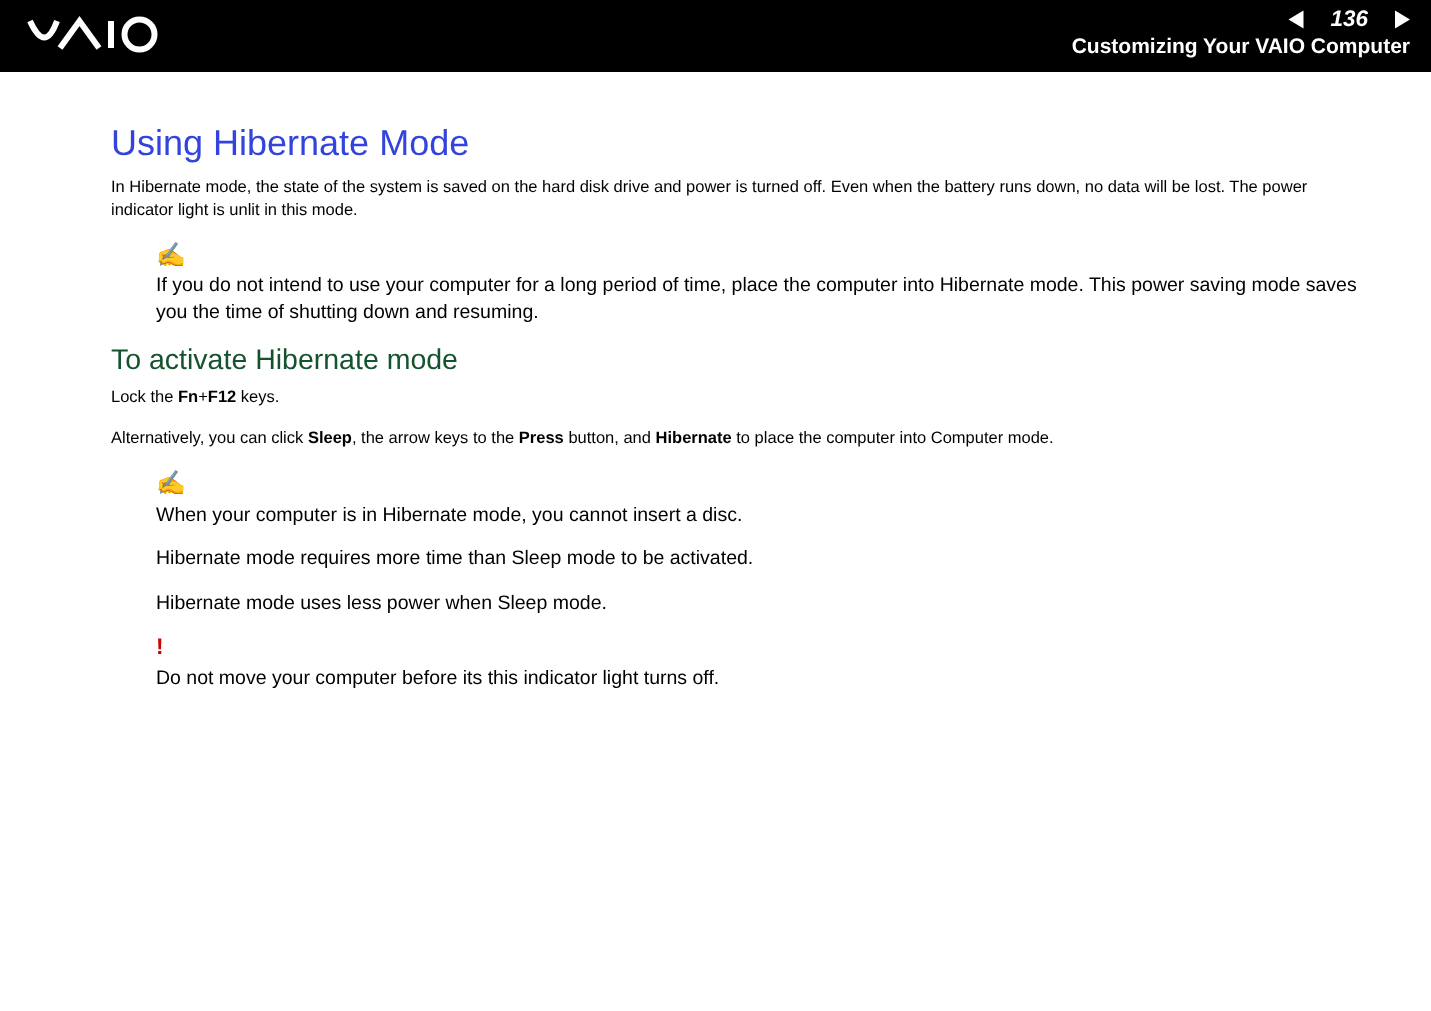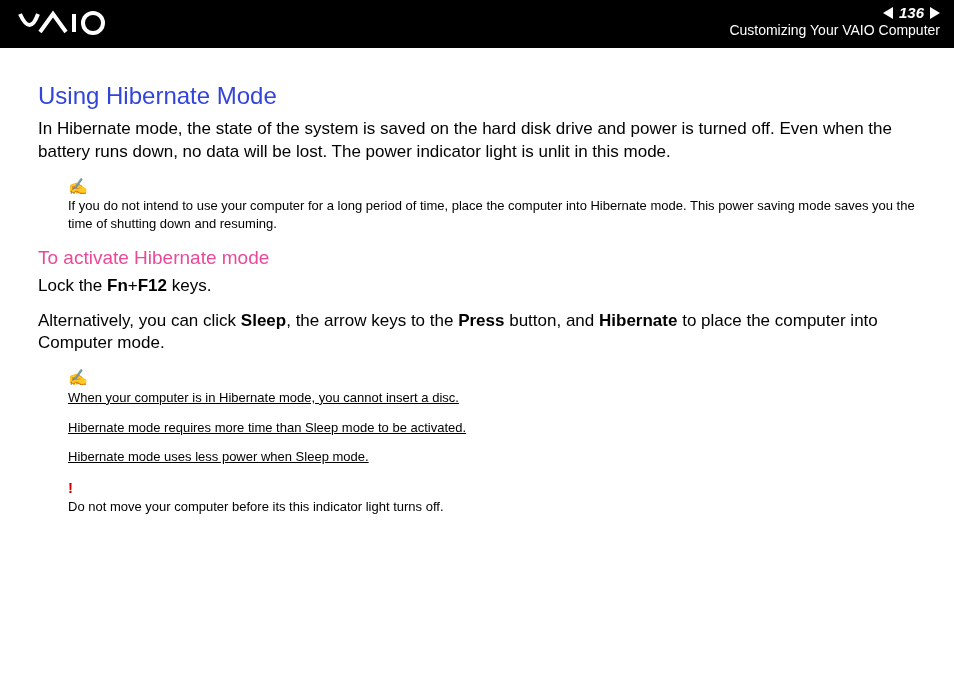--- a/index.html
+++ b/index.html
@@ -25,41 +25,42 @@
   .header-right {
     position: absolute;
     right: 14px;
     top: 4px;
     text-align: right;
   }
   .page-nav {
     display: flex;
     align-items: center;
     justify-content: flex-end;
-    gap: 6px;
+    gap: 18px;
     font-style: italic;
     font-weight: bold;
     font-size: 15px;
   }
   .breadcrumb {
-    font-weight: normal;
+    font-weight: bold;
     font-size: 14px;
     margin-top: 1px;
   }
   .content {
     padding: 34px 38px 0 38px;
+    margin-left: 36px;
   }
   h1 {
     color: #3344dd;
     font-weight: normal;
     font-size: 24px;
     margin: 0 0 8px 0;
   }
   .body-text {
-    font-size: 17px;
+    font-size: 11px;
     line-height: 1.35;
     margin: 0 0 12px 0;
     color: #000;
   }
   .note-block {
     margin-left: 30px;
     margin-bottom: 12px;
     position: relative;
     font-size: 13px;
     line-height: 1.35;
@@ -71,28 +72,27 @@
     margin-bottom: 0px;
   }
   .warn-icon {
     color: #d00000;
     font-weight: bold;
     font-size: 15px;
     display: block;
     margin-bottom: 0px;
   }
   h2 {
-    color: #ec4899;
+    color: #14532d;
     font-weight: normal;
     font-size: 19px;
     margin: 14px 0 6px 0;
   }
   .note-p {
     margin: 0 0 12px 0;
-    text-decoration: underline;
   }
   .tri-left, .tri-right {
     display: inline-block;
     width: 0; height: 0;
     border-top: 6px solid transparent;
     border-bottom: 6px solid transparent;
   }
   .tri-left { border-right: 10px solid #fff; }
   .tri-right { border-left: 10px solid #fff; }
 </style>

